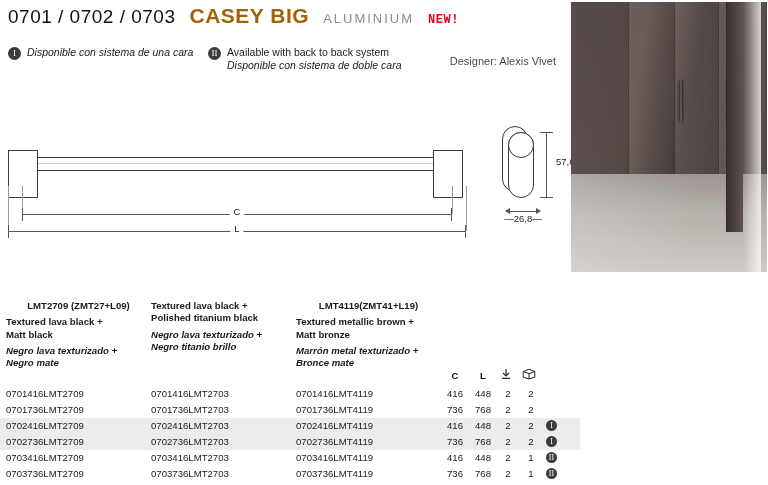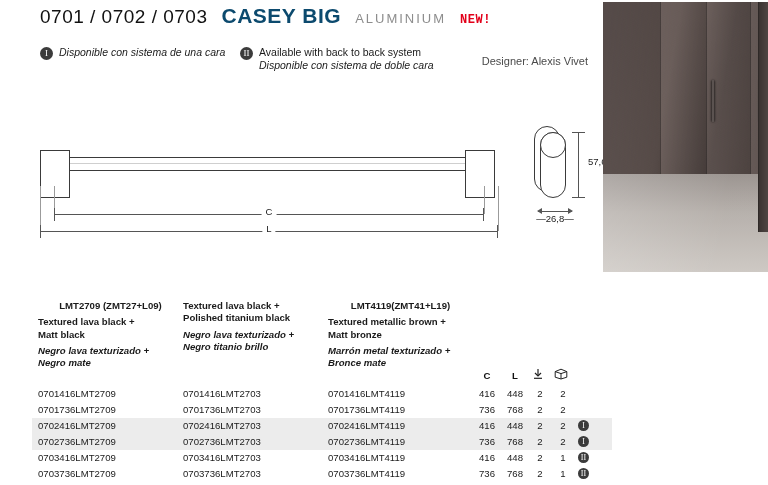--- a/index.html
+++ b/index.html
@@ -12,21 +12,20 @@
     height: 485px;
     font-family: "Liberation Sans", sans-serif;
     color: #1a1a1a;
     position: relative;
     overflow: hidden;
   }
   .page {
     position: relative;
     width: 648px;
     height: 485px;
-    margin-left: 32px;
   }
 
   
   .header {
     position: absolute;
     left: 8px;
     top: 4px;
     width: 548px;
     height: 70px;
   }
@@ -37,21 +36,21 @@
   }
   .codes {
     font-size: 19px;
     letter-spacing: 0.5px;
     color: #111;
   }
   .model-name {
     font-size: 21px;
     font-weight: bold;
     letter-spacing: 0.5px;
-    color: #0c4a6e;
+    color: #a16207;
   }
   .material {
     font-size: 13px;
     letter-spacing: 2px;
     color: #8d8d8d;
   }
   .new-badge {
     font-size: 12px;
     font-weight: bold;
     color: #e2001a;

